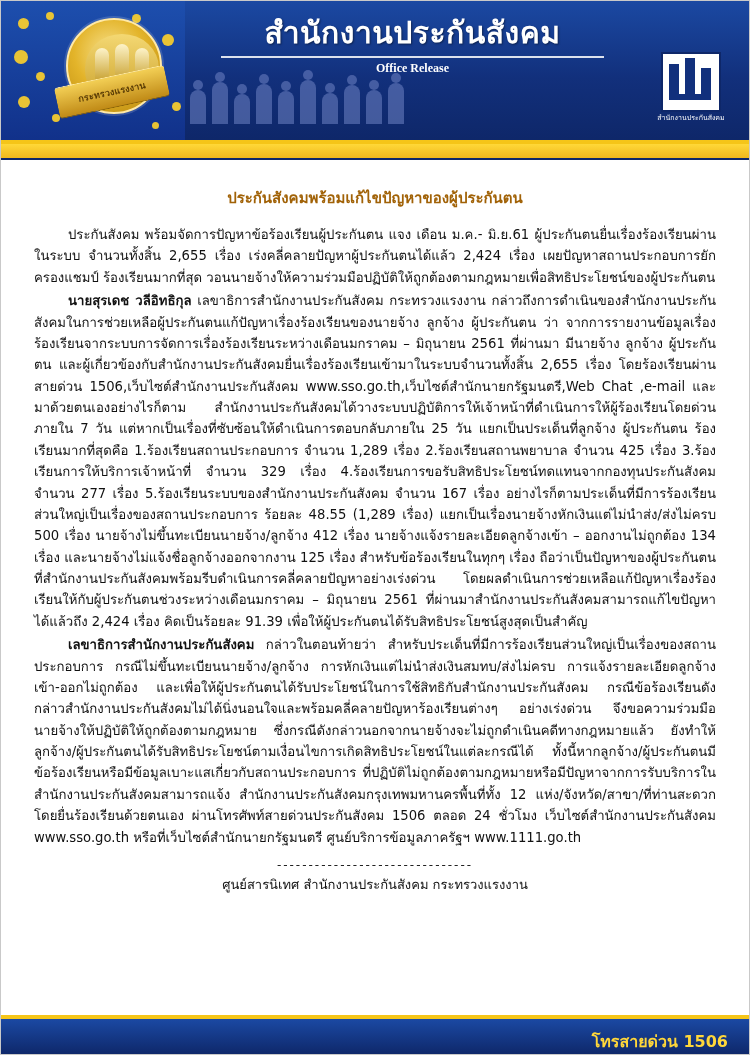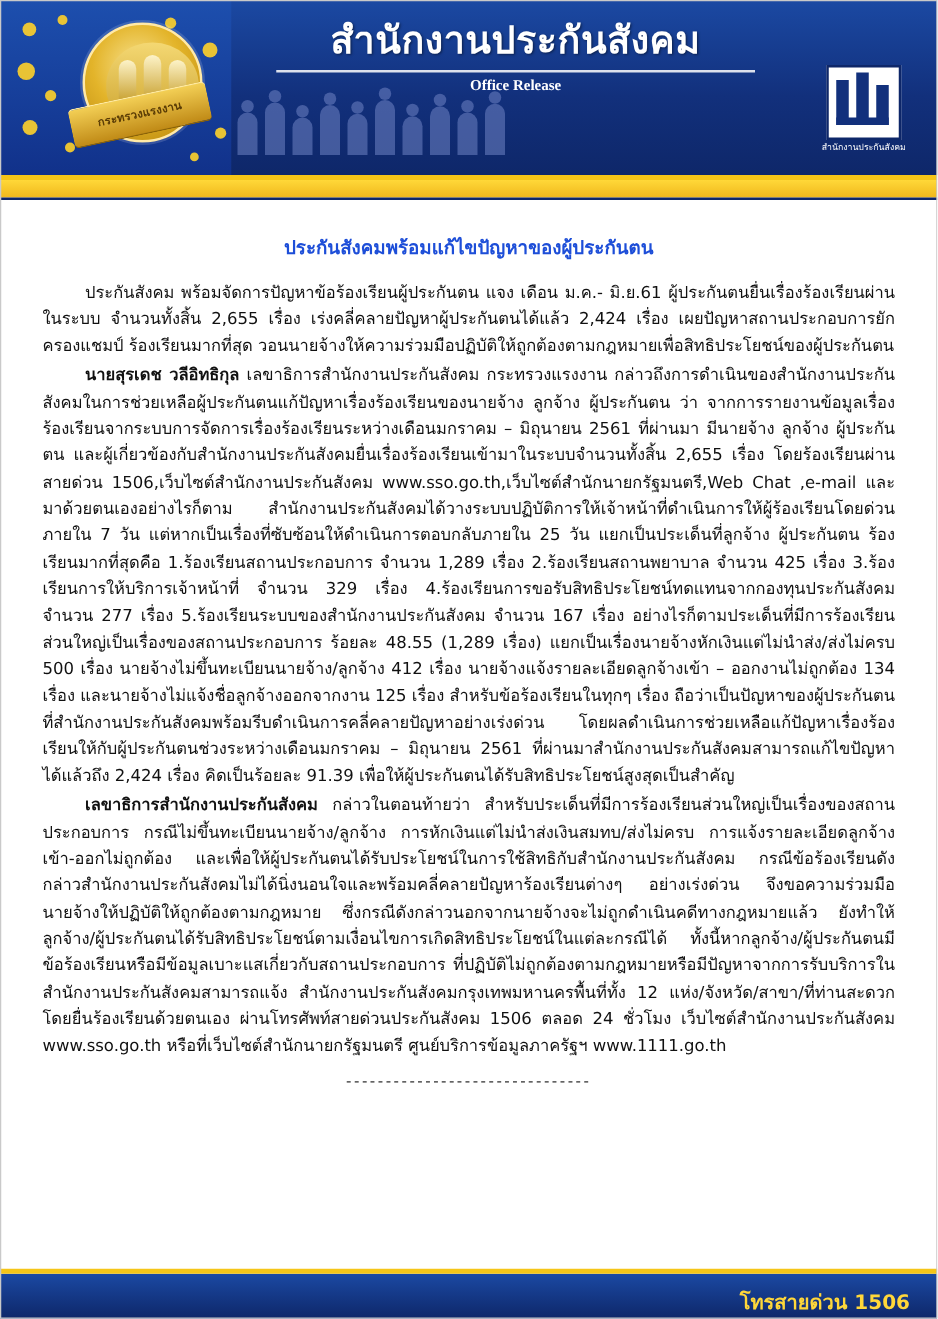--- a/index.html
+++ b/index.html
@@ -196,21 +196,21 @@
   .content {
     position: relative;
     padding: 26px 34px 10px 34px;
     height: 840px;
     box-sizing: border-box;
   }
   .doc-title {
     text-align: center;
     font-size: 15px;
     font-weight: bold;
-    color: #1d4ed8;
+    color: #a16207;
     margin-bottom: 14px;
   }
   .para {
     font-size: 13.2px;
     line-height: 1.62;
     color: #111111;
     text-align: justify;
     margin: 0 0 2px 0;
     text-indent: 0;
   }
@@ -331,20 +331,21 @@
   <div class="content">
     <div class="doc-title">ประกันสังคมพร้อมแก้ไขปัญหาของผู้ประกันตน</div>
 
     <p class="para"><span class="indent"></span><span>ประกันสังคม พร้อมจัดการปัญหาข้อร้องเรียนผู้ประกันตน แจง เดือน ม.ค.- มิ.ย.61 ผู้ประกันตนยื่นเรื่องร้องเรียนผ่านในระบบ จำนวนทั้งสิ้น 2,655 เรื่อง เร่งคลี่คลายปัญหาผู้ประกันตนได้แล้ว 2,424 เรื่อง เผยปัญหาสถานประกอบการยักครองแชมป์ ร้องเรียนมากที่สุด วอนนายจ้างให้ความร่วมมือปฏิบัติให้ถูกต้องตามกฎหมายเพื่อสิทธิประโยชน์ของผู้ประกันตน</span></p>
 
     <p class="para"><span class="indent"></span><span><span class="bold-name">นายสุรเดช วลีอิทธิกุล</span> เลขาธิการสำนักงานประกันสังคม กระทรวงแรงงาน กล่าวถึงการดำเนินของสำนักงานประกันสังคมในการช่วยเหลือผู้ประกันตนแก้ปัญหาเรื่องร้องเรียนของนายจ้าง ลูกจ้าง ผู้ประกันตน ว่า จากการรายงานข้อมูลเรื่องร้องเรียนจากระบบการจัดการเรื่องร้องเรียนระหว่างเดือนมกราคม – มิถุนายน 2561 ที่ผ่านมา มีนายจ้าง ลูกจ้าง ผู้ประกันตน และผู้เกี่ยวข้องกับสำนักงานประกันสังคมยื่นเรื่องร้องเรียนเข้ามาในระบบจำนวนทั้งสิ้น 2,655 เรื่อง โดยร้องเรียนผ่านสายด่วน 1506,เว็บไซต์สำนักงานประกันสังคม www.sso.go.th,เว็บไซต์สำนักนายกรัฐมนตรี,Web Chat ,e-mail และมาด้วยตนเองอย่างไรก็ตาม สำนักงานประกันสังคมได้วางระบบปฏิบัติการให้เจ้าหน้าที่ดำเนินการให้ผู้ร้องเรียนโดยด่วนภายใน 7 วัน แต่หากเป็นเรื่องที่ซับซ้อนให้ดำเนินการตอบกลับภายใน 25 วัน แยกเป็นประเด็นที่ลูกจ้าง ผู้ประกันตน ร้องเรียนมากที่สุดคือ 1.ร้องเรียนสถานประกอบการ จำนวน 1,289 เรื่อง 2.ร้องเรียนสถานพยาบาล จำนวน 425 เรื่อง 3.ร้องเรียนการให้บริการเจ้าหน้าที่ จำนวน 329 เรื่อง 4.ร้องเรียนการขอรับสิทธิประโยชน์ทดแทนจากกองทุนประกันสังคม จำนวน 277 เรื่อง 5.ร้องเรียนระบบของสำนักงานประกันสังคม จำนวน 167 เรื่อง อย่างไรก็ตามประเด็นที่มีการร้องเรียนส่วนใหญ่เป็นเรื่องของสถานประกอบการ ร้อยละ 48.55 (1,289 เรื่อง) แยกเป็นเรื่องนายจ้างหักเงินแต่ไม่นำส่ง/ส่งไม่ครบ 500 เรื่อง นายจ้างไม่ขึ้นทะเบียนนายจ้าง/ลูกจ้าง 412 เรื่อง นายจ้างแจ้งรายละเอียดลูกจ้างเข้า – ออกงานไม่ถูกต้อง 134 เรื่อง และนายจ้างไม่แจ้งชื่อลูกจ้างออกจากงาน 125 เรื่อง สำหรับข้อร้องเรียนในทุกๆ เรื่อง ถือว่าเป็นปัญหาของผู้ประกันตนที่สำนักงานประกันสังคมพร้อมรีบดำเนินการคลี่คลายปัญหาอย่างเร่งด่วน โดยผลดำเนินการช่วยเหลือแก้ปัญหาเรื่องร้องเรียนให้กับผู้ประกันตนช่วงระหว่างเดือนมกราคม – มิถุนายน 2561 ที่ผ่านมาสำนักงานประกันสังคมสามารถแก้ไขปัญหาได้แล้วถึง 2,424 เรื่อง คิดเป็นร้อยละ 91.39 เพื่อให้ผู้ประกันตนได้รับสิทธิประโยชน์สูงสุดเป็นสำคัญ</span></p>
 
     <p class="para"><span class="indent"></span><span><span class="bold-name">เลขาธิการสำนักงานประกันสังคม</span> กล่าวในตอนท้ายว่า สำหรับประเด็นที่มีการร้องเรียนส่วนใหญ่เป็นเรื่องของสถานประกอบการ กรณีไม่ขึ้นทะเบียนนายจ้าง/ลูกจ้าง การหักเงินแต่ไม่นำส่งเงินสมทบ/ส่งไม่ครบ การแจ้งรายละเอียดลูกจ้างเข้า-ออกไม่ถูกต้อง และเพื่อให้ผู้ประกันตนได้รับประโยชน์ในการใช้สิทธิกับสำนักงานประกันสังคม กรณีข้อร้องเรียนดังกล่าวสำนักงานประกันสังคมไม่ได้นิ่งนอนใจและพร้อมคลี่คลายปัญหาร้องเรียนต่างๆ อย่างเร่งด่วน จึงขอความร่วมมือนายจ้างให้ปฏิบัติให้ถูกต้องตามกฎหมาย ซึ่งกรณีดังกล่าวนอกจากนายจ้างจะไม่ถูกดำเนินคดีทางกฎหมายแล้ว ยังทำให้ ลูกจ้าง/ผู้ประกันตนได้รับสิทธิประโยชน์ตามเงื่อนไขการเกิดสิทธิประโยชน์ในแต่ละกรณีได้ ทั้งนี้หากลูกจ้าง/ผู้ประกันตนมีข้อร้องเรียนหรือมีข้อมูลเบาะแสเกี่ยวกับสถานประกอบการ ที่ปฏิบัติไม่ถูกต้องตามกฎหมายหรือมีปัญหาจากการรับบริการในสำนักงานประกันสังคมสามารถแจ้ง สำนักงานประกันสังคมกรุงเทพมหานครพื้นที่ทั้ง 12 แห่ง/จังหวัด/สาขา/ที่ท่านสะดวก โดยยื่นร้องเรียนด้วยตนเอง ผ่านโทรศัพท์สายด่วนประกันสังคม 1506 ตลอด 24 ชั่วโมง เว็บไซต์สำนักงานประกันสังคม www.sso.go.th หรือที่เว็บไซต์สำนักนายกรัฐมนตรี ศูนย์บริการข้อมูลภาครัฐฯ www.1111.go.th</span></p>
 
     <div class="sep-dots">-------------------------------</div>
+    <div class="footer-center">ศูนย์สารนิเทศ  สำนักงานประกันสังคม  กระทรวงแรงงาน</div>
   </div>
 
   <div class="bottom-bar">
     <div class="hotline">โทรสายด่วน 1506</div>
   </div>
 
   <div class="page-border"></div>
 </div>
 
 </body></html>

